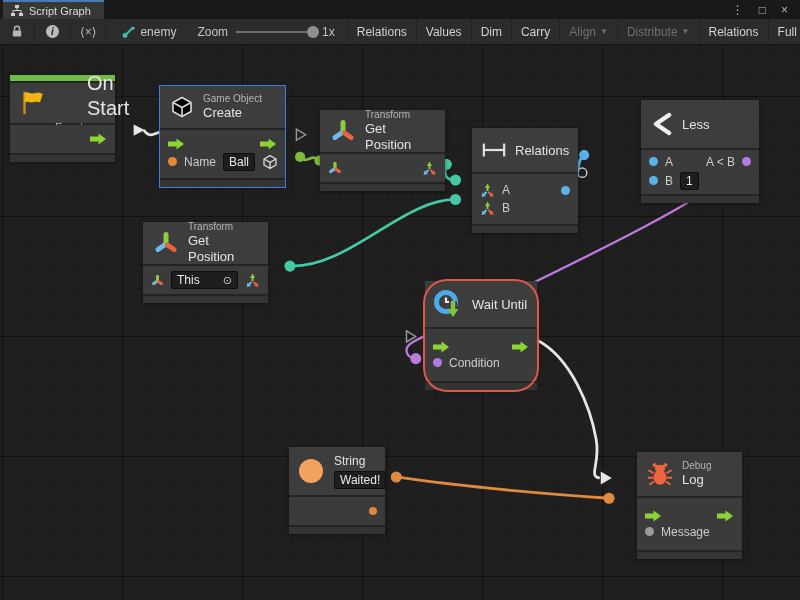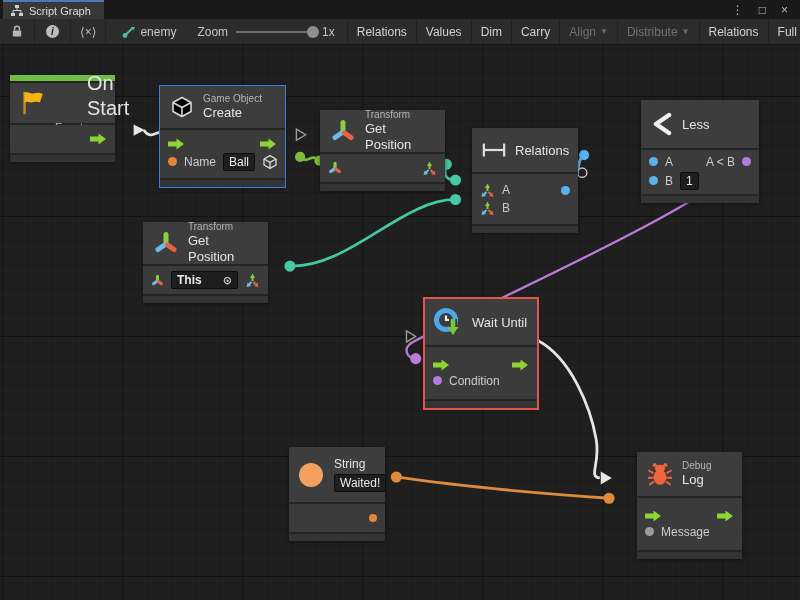--- a/index.html
+++ b/index.html
@@ -326,21 +326,21 @@
       </div>
       <div class="sec body" style="height:28px;">
         <div class="row">
           <span class="nicon">
             <svg width="13" height="13" viewBox="0 0 26 26">
               <line x1="13" y1="12" x2="13" y2="4.5" stroke="#8acd3f" stroke-width="6" stroke-linecap="round"></line>
               <line x1="11.5" y1="15" x2="5" y2="19.5" stroke="#6fbbe8" stroke-width="6" stroke-linecap="round"></line>
               <line x1="14.5" y1="15" x2="21" y2="19.5" stroke="#e8633f" stroke-width="6" stroke-linecap="round"></line>
             </svg>
           </span>
-          <span class="vbox" style="width:72px;font-weight:bold;">
+          <span class="vbox" style="width:72px;">
             <span>This</span>
             <span class="picker">⊙</span>
           </span>
           <span class="nicon right">
             <svg width="15" height="15" viewBox="0 0 15 15">
               <line x1="7.5" y1="8" x2="7.5" y2="4" stroke="#8acd3f" stroke-width="2"></line>
               <polygon points="7.5,0.5 5,5 10,5" fill="#8acd3f"></polygon>
               <line x1="6.5" y1="9" x2="4" y2="11.5" stroke="#6fbbe8" stroke-width="2"></line>
               <polygon points="1.5,14 2.5,9.5 6,13" fill="#6fbbe8"></polygon>
               <line x1="8.5" y1="9" x2="11" y2="11.5" stroke="#e8633f" stroke-width="2"></line>
@@ -413,21 +413,21 @@
         </div>
         <div class="row">
           <span class="pdot blue"></span>
           <span class="plabel">B</span>
           <span class="vbox" style="min-width:16px;justify-content:center;">1</span>
         </div>
       </div>
       <div class="sec footer"></div>
     </div>
 
-    <div class="node sel-red" style="left:425px;top:254px;width:112px;">
+    <div class="node sel-red" style="left:425px;top:236px;width:112px;border-radius:22px;">
       <div class="sec header" style="height:46px;padding:4px 8px;">
         <span class="nicon">
           <svg width="30" height="30" viewBox="0 0 30 30">
             <circle cx="13" cy="13" r="9.5" fill="none" stroke="#4fa8e8" stroke-width="5"></circle>
             <path d="M13 8.5 V13 H17" stroke="#efefef" stroke-width="2.2" fill="none"></path>
             <line x1="20" y1="12" x2="20" y2="21" stroke="#3b3b3b" stroke-width="8"></line>
             <line x1="20" y1="12" x2="20" y2="21" stroke="#7cc540" stroke-width="4.5"></line>
             <polygon points="14.5,20 25.5,20 20,28" fill="#7cc540"></polygon>
           </svg>
         </span>
@@ -448,21 +448,21 @@
         </div>
         <div class="row">
           <span class="pdot purple"></span>
           <span class="plabel">Condition</span>
         </div>
       </div>
       <div class="sec footer"></div>
     </div>
 
     <div class="node" style="left:289px;top:402px;width:96px;">
-      <div class="sec header" style="height:55px;padding:4px 8px;">
+      <div class="sec header" style="height:48px;padding:4px 8px;">
         <span class="nicon">
           <svg width="28" height="28" viewBox="0 0 28 28">
               <circle cx="14" cy="14" r="12" fill="#f2a15f"></circle>
             </svg>
         </span>
         <span class="titles" style="gap:2px;">
           <span class="title" style="font-size:12px;">String</span>
           <span class="vbox">Waited!</span>
         </span>
       </div>

